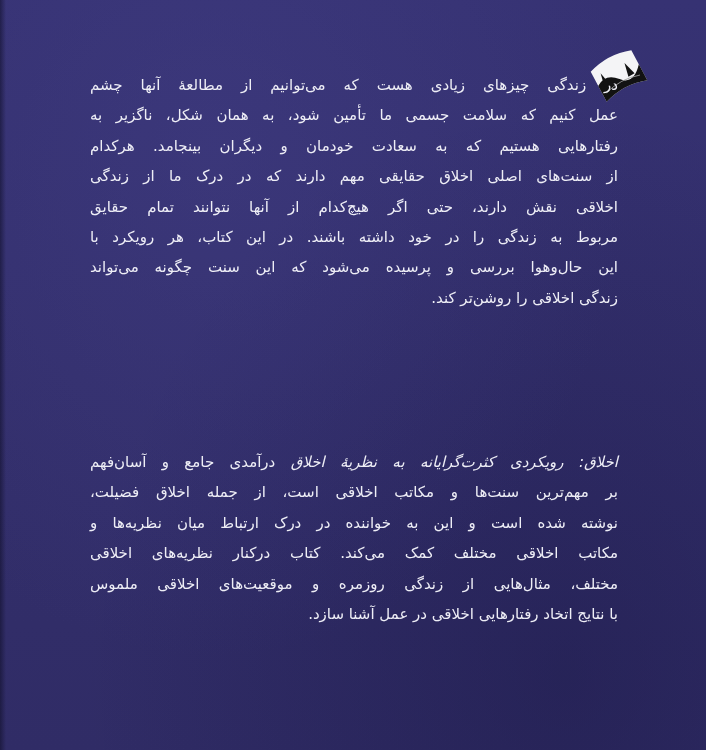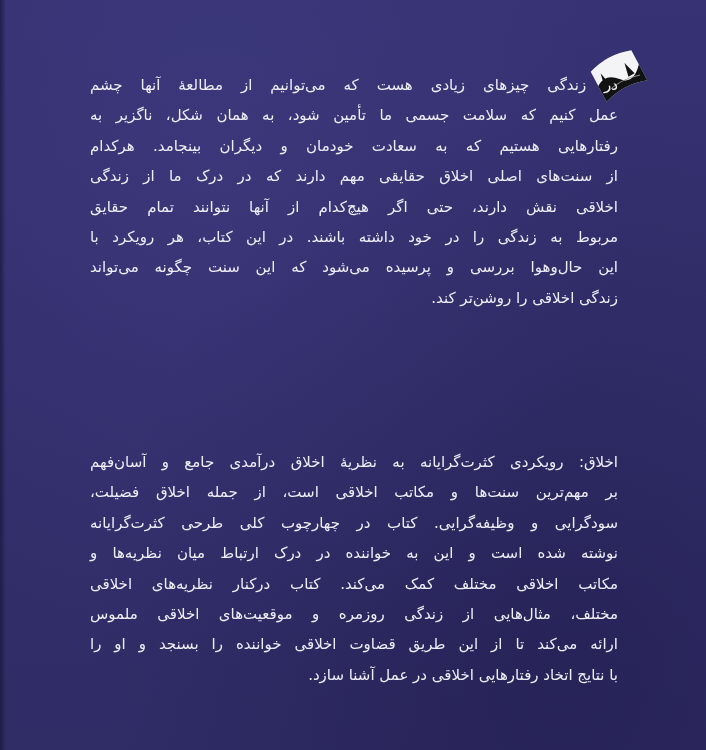--- a/index.html
+++ b/index.html
@@ -51,20 +51,21 @@
     .line {
       display: block;
       text-align: justify;
       text-align-last: justify;
       white-space: nowrap;
     }
     .line.last {
       text-align-last: right;
     }
     .book-title {
+      font-style: italic;
     }
   </style>
 </head>
 <body>
 
 <div class="cover">
   <div class="left-edge"></div>
 
   <svg class="logo" viewBox="0 0 58 62">
     <g transform="rotate(-28 29 31)">
@@ -83,20 +84,18 @@
     <span class="line">از سنت‌های اصلی اخلاق حقایقی مهم دارند که در درک ما از زندگی</span>
     <span class="line">اخلاقی نقش دارند، حتی اگر هیچ‌کدام از آنها نتوانند تمام حقایق</span>
     <span class="line">مربوط به زندگی را در خود داشته باشند. در این کتاب، هر رویکرد با</span>
     <span class="line">این حال‌وهوا بررسی و پرسیده می‌شود که این سنت چگونه می‌تواند</span>
     <span class="line last">زندگی اخلاقی را روشن‌تر کند.</span>
   </div>
 
   <div class="text-block para2">
     <span class="line"><span class="book-title">اخلاق: رویکردی کثرت‌گرایانه به نظریهٔ اخلاق</span><span> درآمدی جامع و آسان‌فهم</span></span>
     <span class="line">بر مهم‌ترین سنت‌ها و مکاتب اخلاقی است، از جمله اخلاق فضیلت،</span>
-    <span class="line">سودگرایی و وظیفه‌گرایی. کتاب در چهارچوب کلی طرحی کثرت‌گرایانه</span>
     <span class="line">نوشته شده است و این به خواننده در درک ارتباط میان نظریه‌ها و</span>
     <span class="line">مکاتب اخلاقی مختلف کمک می‌کند. کتاب درکنار نظریه‌های اخلاقی</span>
     <span class="line">مختلف، مثال‌هایی از زندگی روزمره و موقعیت‌های اخلاقی ملموس</span>
-    <span class="line">ارائه می‌کند تا از این طریق قضاوت اخلاقی خواننده را بسنجد و او را</span>
     <span class="line last">با نتایج اتخاد رفتارهایی اخلاقی در عمل آشنا سازد.</span>
   </div>
 </div>
 
 </body></html>

